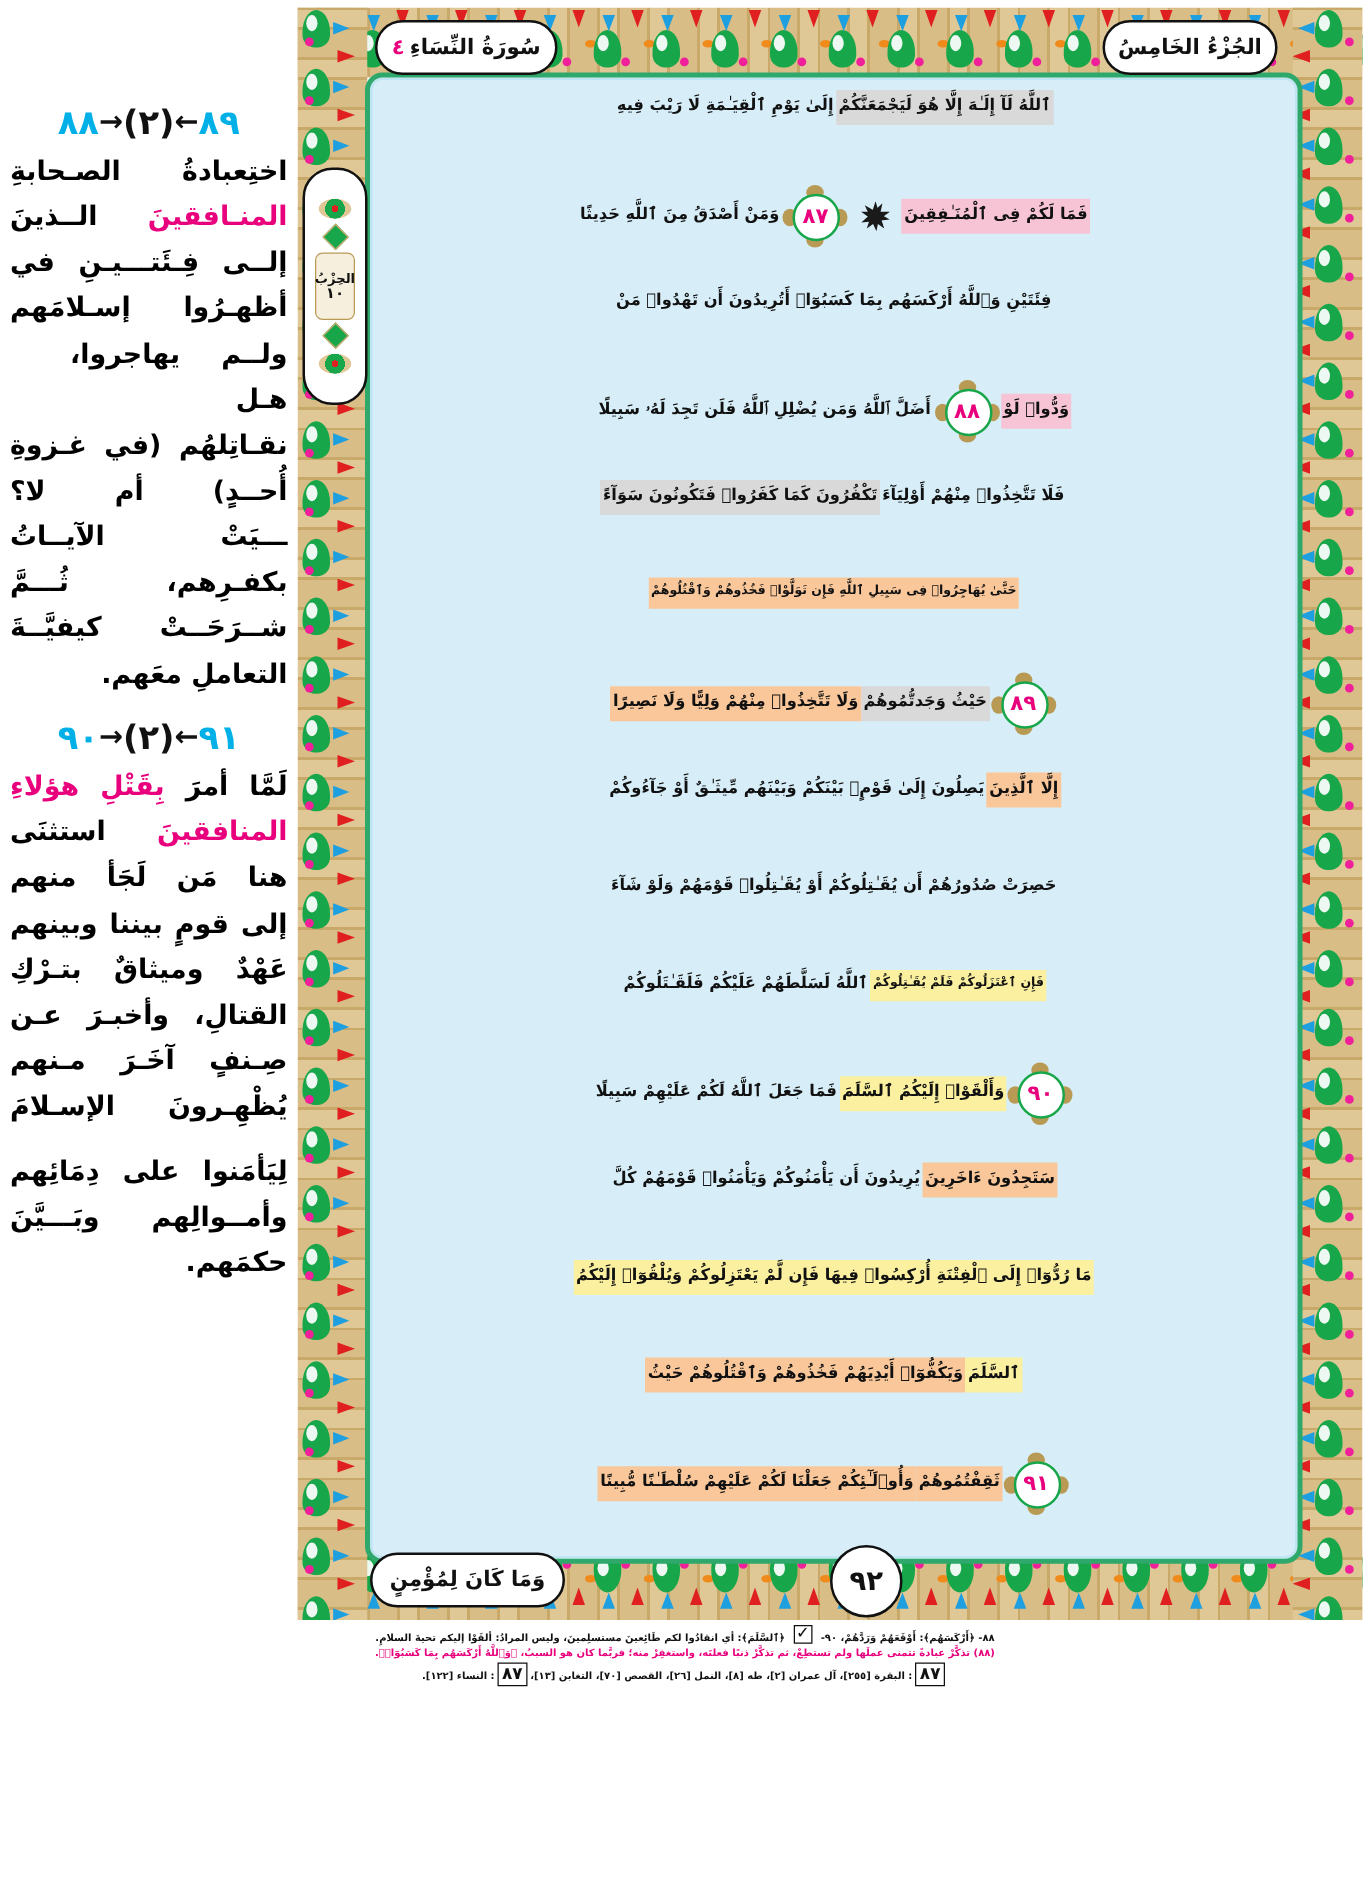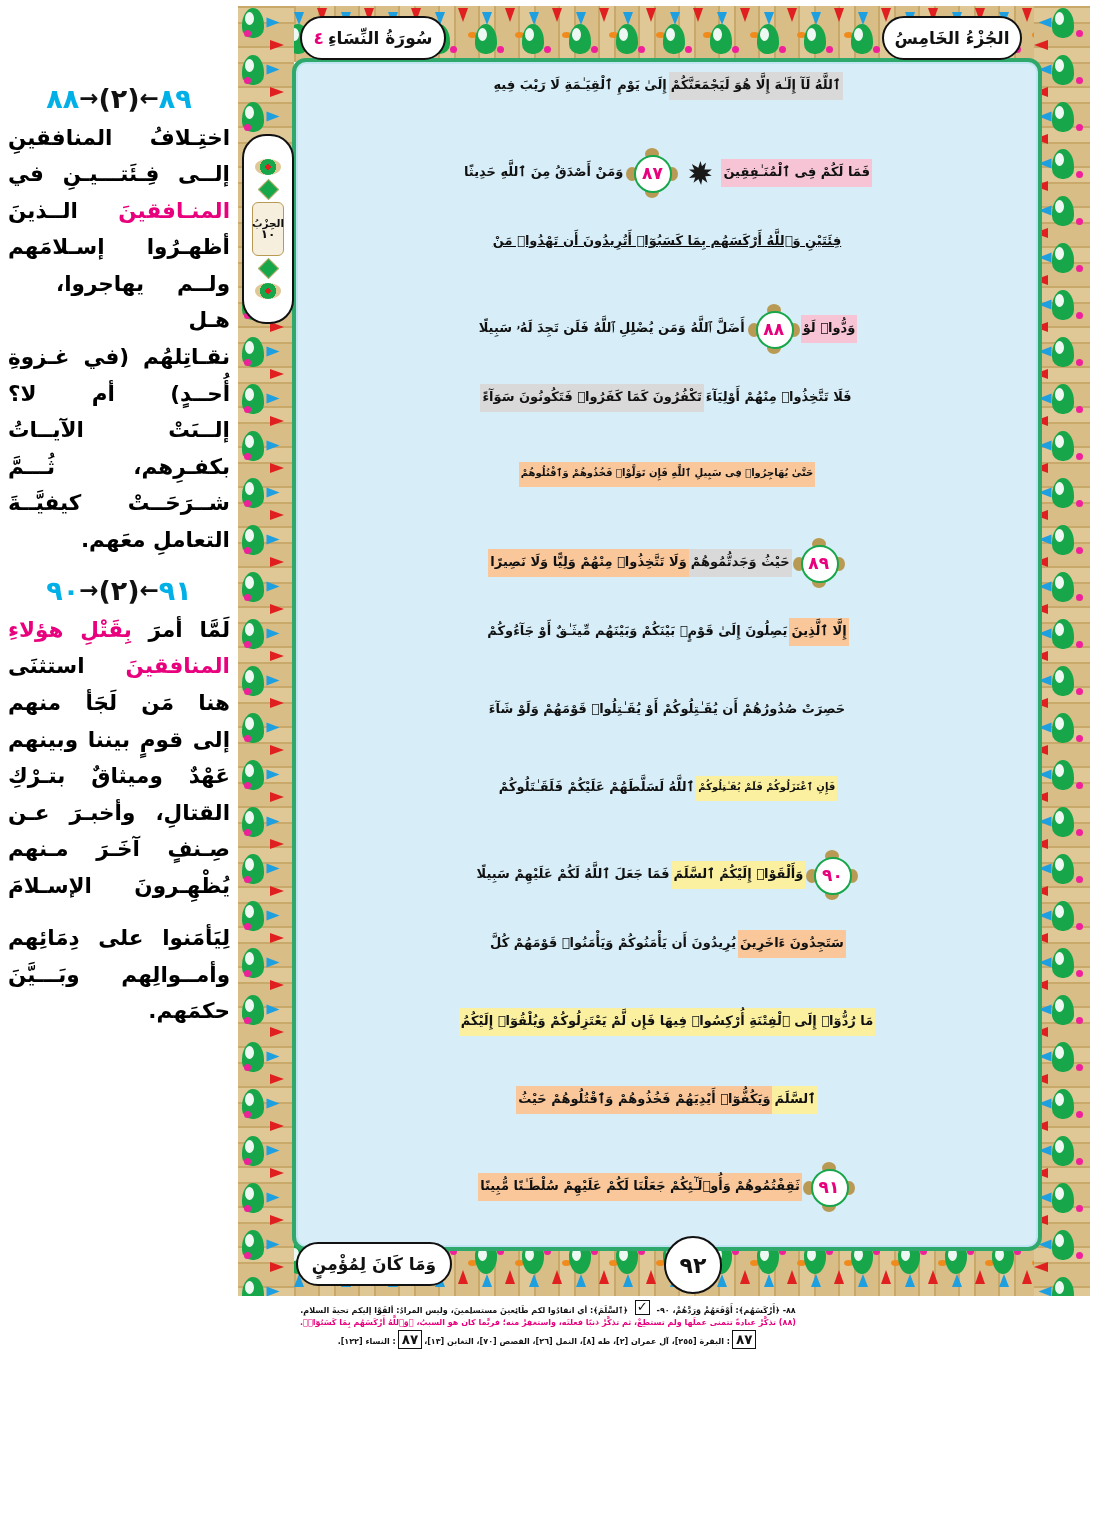--- a/index.html
+++ b/index.html
@@ -191,28 +191,28 @@
     content:"✓";position:absolute;left:1px;top:-4px;font-size:13px;color:#111;
   }
 </style>
 </head>
 <body>
 
 <div id="page">
 
   <div class="sidebar" id="sidebar">
       <div class="sb-range"><span class="num">٨٩</span><span class="arrow">←</span><span class="paren">(٢)</span><span class="arrow">→</span><span class="num">٨٨</span></div>
-      <div class="sb-body" style="text-align-last: justify; margin-bottom: 0px;">اختِـلافُ المنافقينِ</div>
+      <div class="sb-body" style="text-align-last: justify; margin-bottom: 0px;">اختِعبادةُ الصـحابةِ</div>
+      <div class="sb-body" style="text-align-last: justify; margin-bottom: 0px;"><span class="hl">المنـافقينَ</span> الــذينَ</div>
       <div class="sb-body" style="text-align-last: justify; margin-bottom: 0px;">إلــى فِـئَتـــيـنِ في</div>
-      <div class="sb-body" style="text-align-last: justify; margin-bottom: 0px;"><span class="hl">المنـافقينَ</span> الــذينَ</div>
       <div class="sb-body" style="text-align-last: justify; margin-bottom: 0px;">أظهـرُوا إسـلامَهم</div>
       <div class="sb-body" style="text-align-last: justify; margin-bottom: 0px; margin-left: 48px;">ولــم يهاجروا، هـل</div>
       <div class="sb-body" style="text-align-last: justify; margin-bottom: 0px;">نقـاتِلهُم  (في غـزوةِ</div>
       <div class="sb-body" style="text-align-last: justify; margin-bottom: 0px;">أُحــدٍ) أم لا؟</div>
-      <div class="sb-body" style="text-align-last: justify; margin-bottom: 0px;">إلــىَتْ الآيــاتُ</div>
+      <div class="sb-body" style="text-align-last: justify; margin-bottom: 0px;">ـــيَتْ الآيــاتُ</div>
       <div class="sb-body" style="text-align-last: justify; margin-bottom: 0px;">بكفـرِهم، ثُـــمَّ</div>
       <div class="sb-body" style="text-align-last: justify; margin-bottom: 0px;">شــرَحَــتْ كيفيَّــةَ</div>
       <div class="sb-body" style="text-align-last: right; margin-bottom: 0px;">التعاملِ معَهم.</div>
       <div class="sb-gap"></div>
       <div class="sb-range"><span class="num">٩١</span><span class="arrow">←</span><span class="paren">(٢)</span><span class="arrow">→</span><span class="num">٩٠</span></div>
       <div class="sb-body" style="text-align-last: justify; margin-bottom: 0px;">لَمَّا أمرَ <span class="hl">بِقَتْلِ هؤلاءِ</span></div>
       <div class="sb-body" style="text-align-last: justify; margin-bottom: 0px;"><span class="hl">المنافقينَ</span> استثنَى</div>
       <div class="sb-body" style="text-align-last: justify; margin-bottom: 0px;">هنا مَن لَجَأ منهم</div>
       <div class="sb-body" style="text-align-last: justify; margin-bottom: 0px;">إلى قومٍ بيننا وبينهم</div>
       <div class="sb-body" style="text-align-last: justify; margin-bottom: 0px;">عَهْدٌ وميثاقٌ بتـرْكِ</div>
@@ -680,21 +680,21 @@
             <span class="ayah">
               <span class="petal t"></span>
               <span class="petal b"></span>
               <span class="petal l"></span>
               <span class="petal r"></span>
               <span class="ring"></span>
               <span class="n">٨٧</span>
             </span>
             <span class="seg plain" style="font-size: 13px;">وَمَنْ أَصْدَقُ مِنَ ٱللَّهِ حَدِيثًا</span>
           </div>
-          <div class="qline" style="top: 166px; text-decoration: underline;">
+          <div class="qline" style="top: 166px;">
             <span class="seg plain" style="font-size: 13px;">فِئَتَيْنِ وَٱللَّهُ أَرْكَسَهُم بِمَا كَسَبُوٓا۟ أَتُرِيدُونَ أَن تَهْدُوا۟ مَنْ</span>
           </div>
           <div class="qline" style="top: 244px;">
             <span class="seg pink" style="font-size: 13px;">وَدُّوا۟ لَوْ</span>
             <span class="ayah">
               <span class="petal t"></span>
               <span class="petal b"></span>
               <span class="petal l"></span>
               <span class="petal r"></span>
               <span class="ring"></span>

